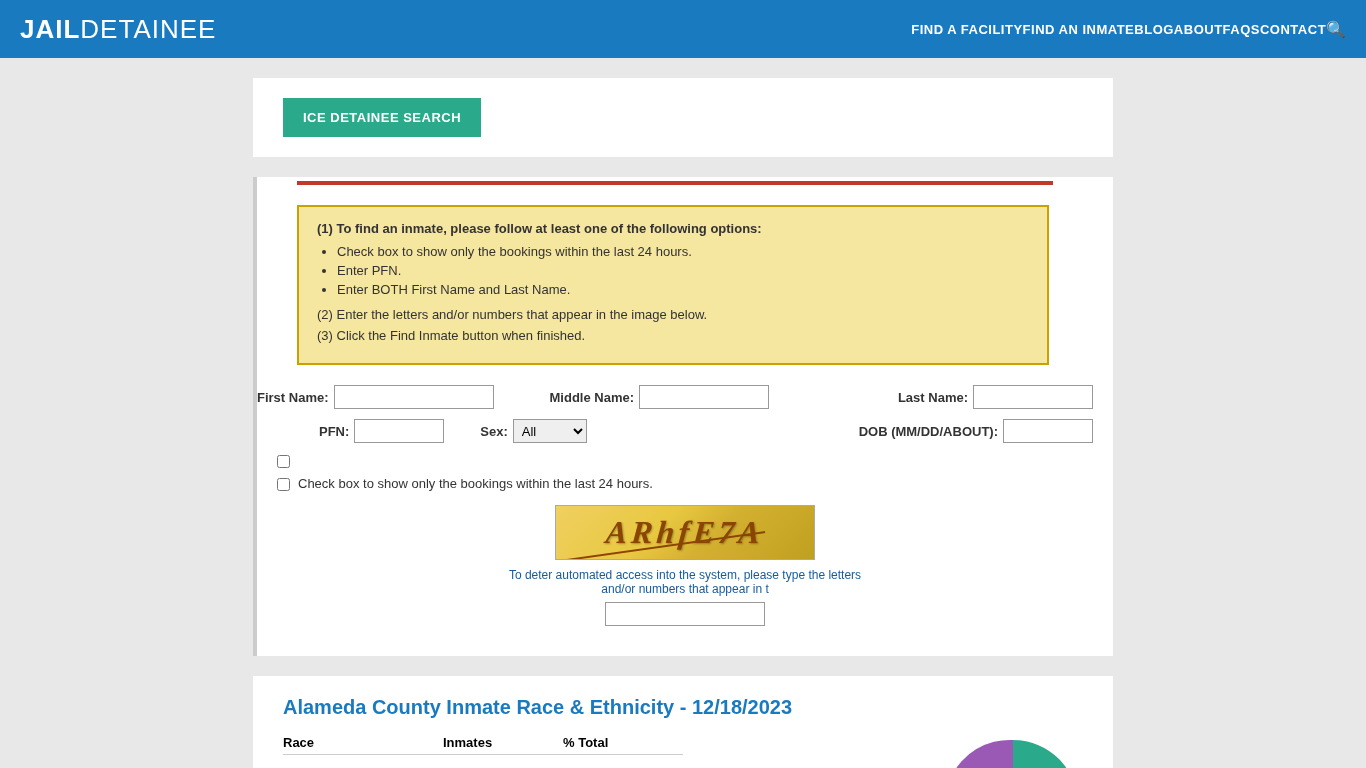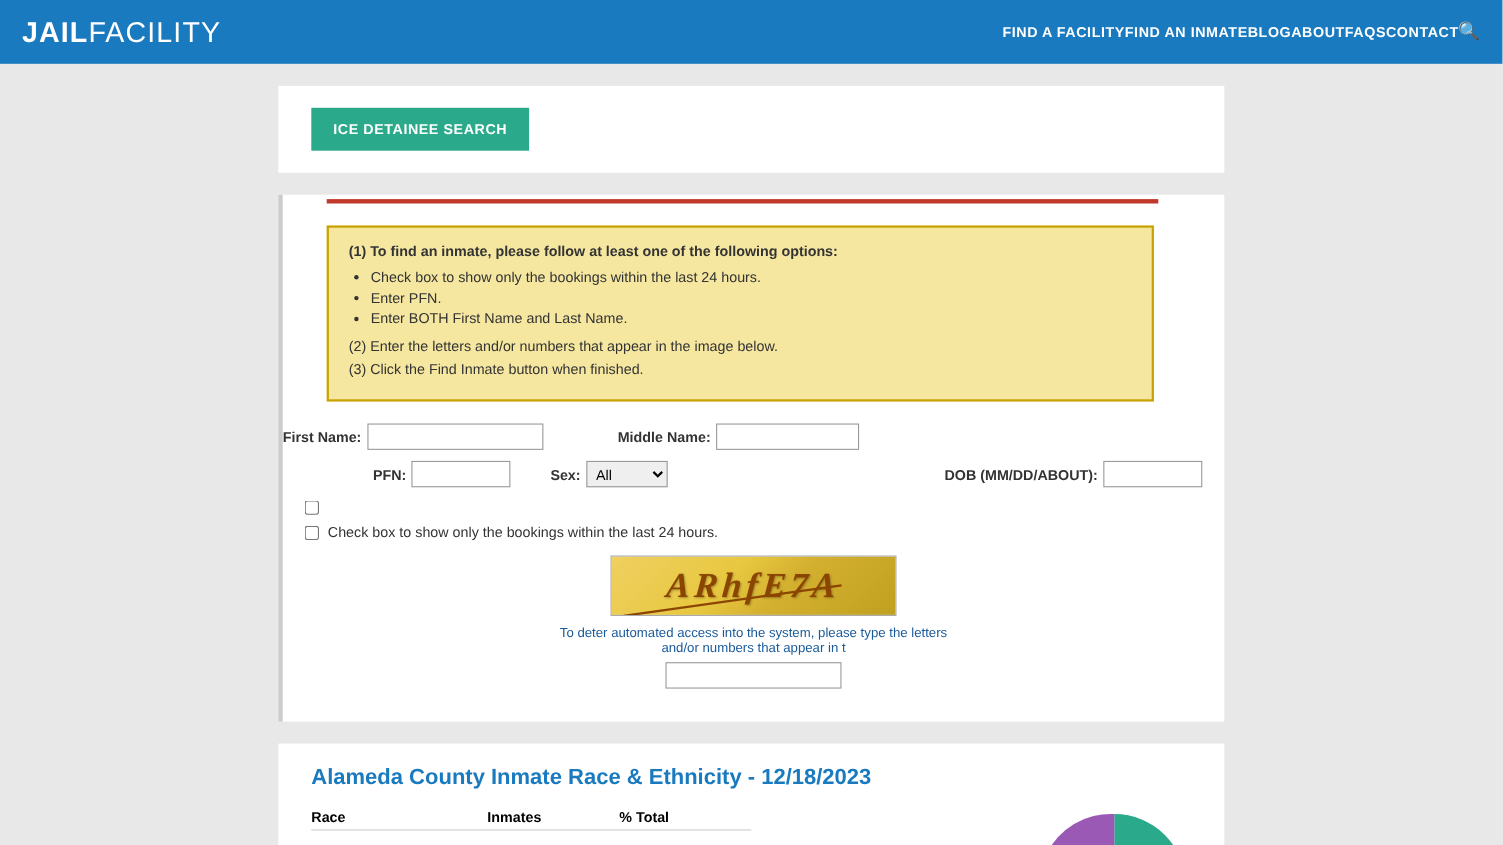--- a/index.html
+++ b/index.html
@@ -245,21 +245,21 @@
     .top-border-container {
       padding: 4px 30px 0 20px;
     }
   </style>
 </head>
 <body>
 
 <header class="header">
   <div class="logo">
     <span class="logo-jail">JAIL</span>
-    <span class="logo-exchange">FACILITY</span>
+    <span class="logo-exchange">DETAINEE</span>
   </div>
   <nav class="nav">
     <a>FIND A FACILITY</a>
     <a>FIND AN INMATE</a>
     <a>BLOG</a>
     <a>ABOUT</a>
     <a>FAQs</a>
     <a>CONTACT</a>
     <button class="search-icon-btn">🔍</button>
   </nav>
@@ -287,27 +287,31 @@
         <p class="step">(2) Enter the letters and/or numbers that appear in the image below.</p>
         <p class="step">(3) Click the Find Inmate button when finished.</p>
       </div>
     </div>
 
     <div class="form-row" style="padding-right:20px;gap:36px;">
       <div class="field-group">
         <span class="form-label">First Name:</span>
         <input type="text" class="form-input form-input-wide" style="">
       </div>
-      <div class="field-group" style="margin-left:32px;">
+      <div class="field-group" style="margin-left:20px;">
         <span class="form-label">Middle Name:</span>
         <input type="text" class="form-input form-input-medium" style="">
       </div>
-    </div>
-
-    <div class="form-row" style="padding-left:20px; padding-right:20px;">
+      <div class="field-group" style="margin-left:auto;">
+        <span class="form-label">Last Name:</span>
+        <input type="text" class="form-input form-input-narrow" style="">
+      </div>
+    </div>
+
+    <div class="form-row" style="padding-right:20px;">
       <div class="field-group" style="margin-left:62px;">
         <span class="form-label">PFN:</span>
         <input type="text" class="form-input form-input-short" style="">
       </div>
       <div class="field-group" style="margin-left:30px;">
         <span class="form-label">Sex:</span>
         <select class="form-select">
           <option>All</option>
           <option>Male</option>
           <option>Female</option>

